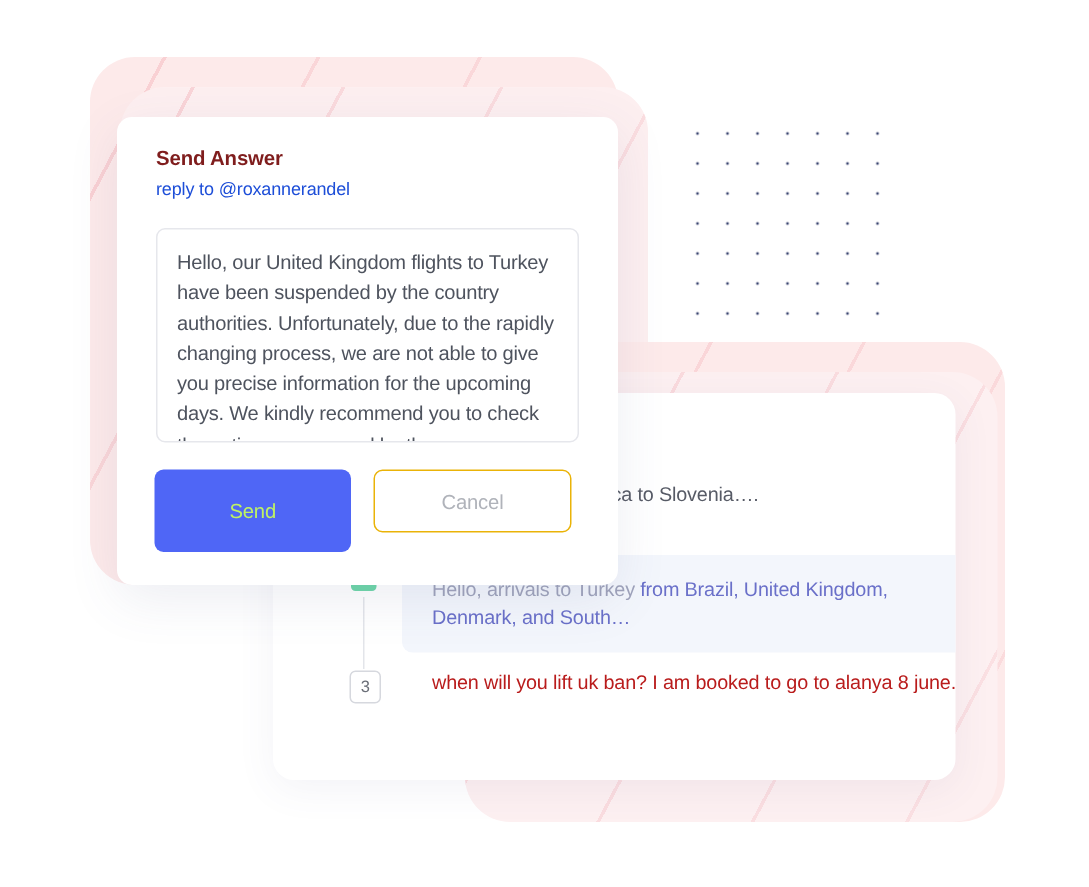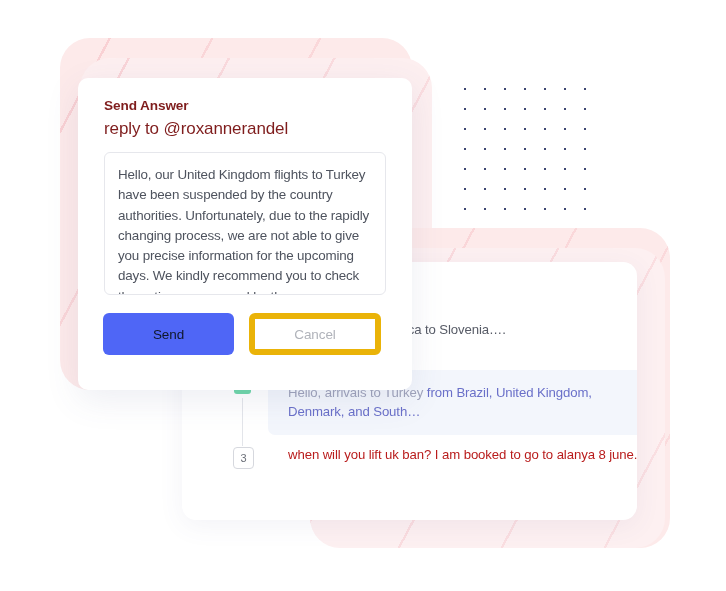--- a/index.html
+++ b/index.html
@@ -173,22 +173,22 @@
     font-size: 13.6px;
     font-weight: bold;
     color: #7f1d1d;
     letter-spacing: -0.1px;
   }
 
   #dialog-subtitle {
     position: absolute;
     left: 26px;
     top: 41px;
-    font-size: 17px;
-    color: #7f1d1d;
+    font-size: 12px;
+    color: #1d4ed8;
     letter-spacing: -0.1px;
   }
 
   #answer-textarea {
     position: absolute;
     left: 26px;
     top: 74px;
     width: 282px;
     height: 143px;
     box-sizing: border-box;
@@ -216,34 +216,34 @@
     align-items: center;
     justify-content: center;
     cursor: pointer;
     letter-spacing: -0.1px;
   }
 
   #send-button {
     left: 25px;
     top: 235px;
     width: 131px;
-    height: 42px;
+    height: 55px;
     background: #4f66f6;
-    color: #0f172a;
+    color: #bef264;
     border: none;
   }
 
   #cancel-button {
     left: 171px;
     top: 235px;
     width: 132px;
     height: 42px;
     background: #ffffff;
     color: #b0b3ba;
-    border: 6px solid #eab308;
+    border: 1px solid #eab308;
   }
 </style>
 </head>
 <body>
 
 <div class="pink-shape" id="pink-back-left">
   <div class="streaks"></div>
 </div>
 <div class="pink-shape" id="pink-back-left2">
   <div class="streaks"></div>

